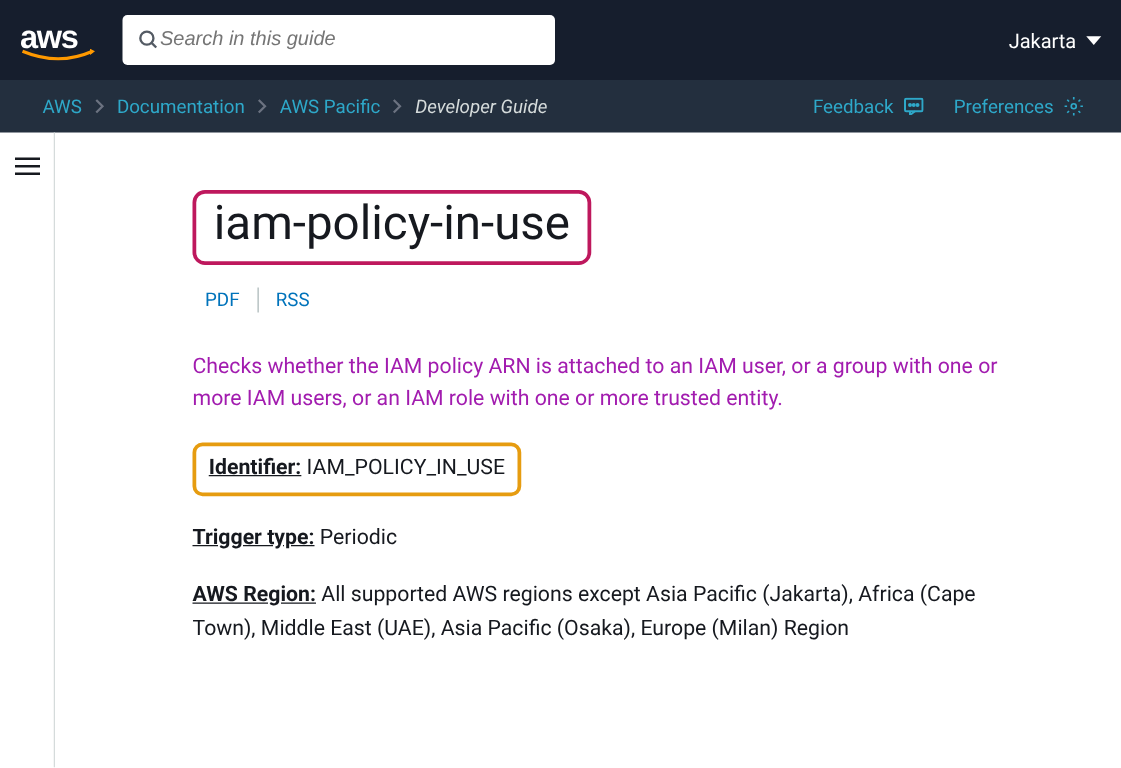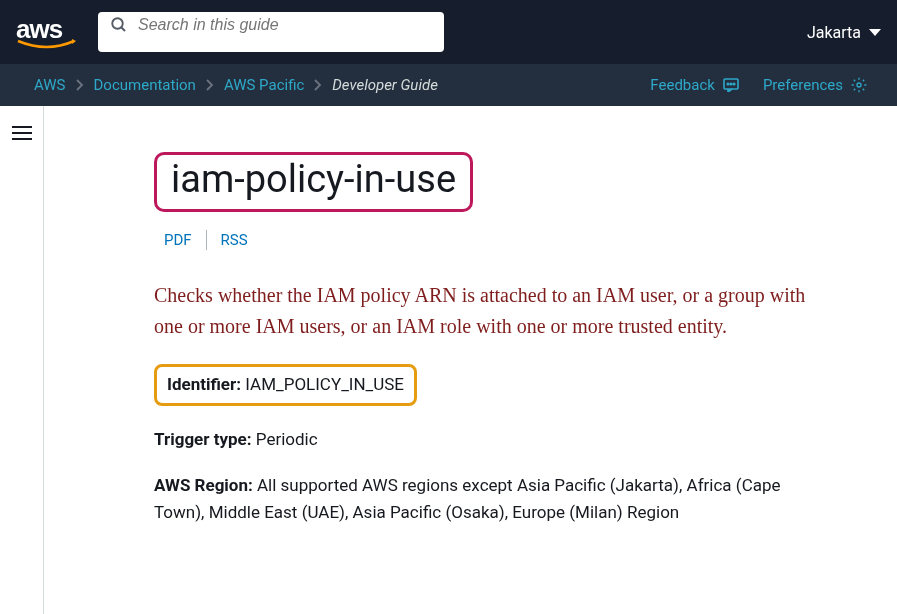--- a/index.html
+++ b/index.html
@@ -34,23 +34,22 @@
       display: block;
       margin-top: -6px;
     }
     .search-box {
       background: #ffffff;
       border-radius: 4px;
       height: 40px;
       flex: 1;
       max-width: 580px;
       display: flex;
-      align-items: flex-end;
-      padding: 18px 12px;
-      gap: 10px;
+      align-items: center;
+      padding: 4px 12px;
     }
     .search-icon {
       color: #545b64;
       flex-shrink: 0;
     }
     .search-input {
       border: none;
       outline: none;
       font-size: 16px;
       font-style: italic;
@@ -142,34 +141,33 @@
       cursor: pointer;
       padding: 0 14px;
     }
     .doc-link:first-child { padding-left: 0; }
     .doc-link-sep {
       width: 1px;
       height: 20px;
       background: #aab7b8;
     }
     .body-text {
-      font-size: 20px;
+      font-size: 17px;
       line-height: 1.55;
-      color: #7f1d1d;
+      color: #a21caf;
       margin-bottom: 22px;
       max-width: 680px;
-      font-family: Liberation Serif, serif;
     }
     .field-row {
       font-size: 17px;
       line-height: 1.55;
       margin-bottom: 20px;
       max-width: 680px;
     }
-    .field-label { font-weight: 700; }
+    .field-label { font-weight: 700; text-decoration: underline; }
     .highlight-box {
       display: inline-block;
       border: 3px solid #e69c10;
       border-radius: 8px;
       padding: 4px 10px 6px 10px;
       margin-bottom: 20px;
     }
     .highlight-box .field-row { margin-bottom: 0; }
   </style>
 </head>

